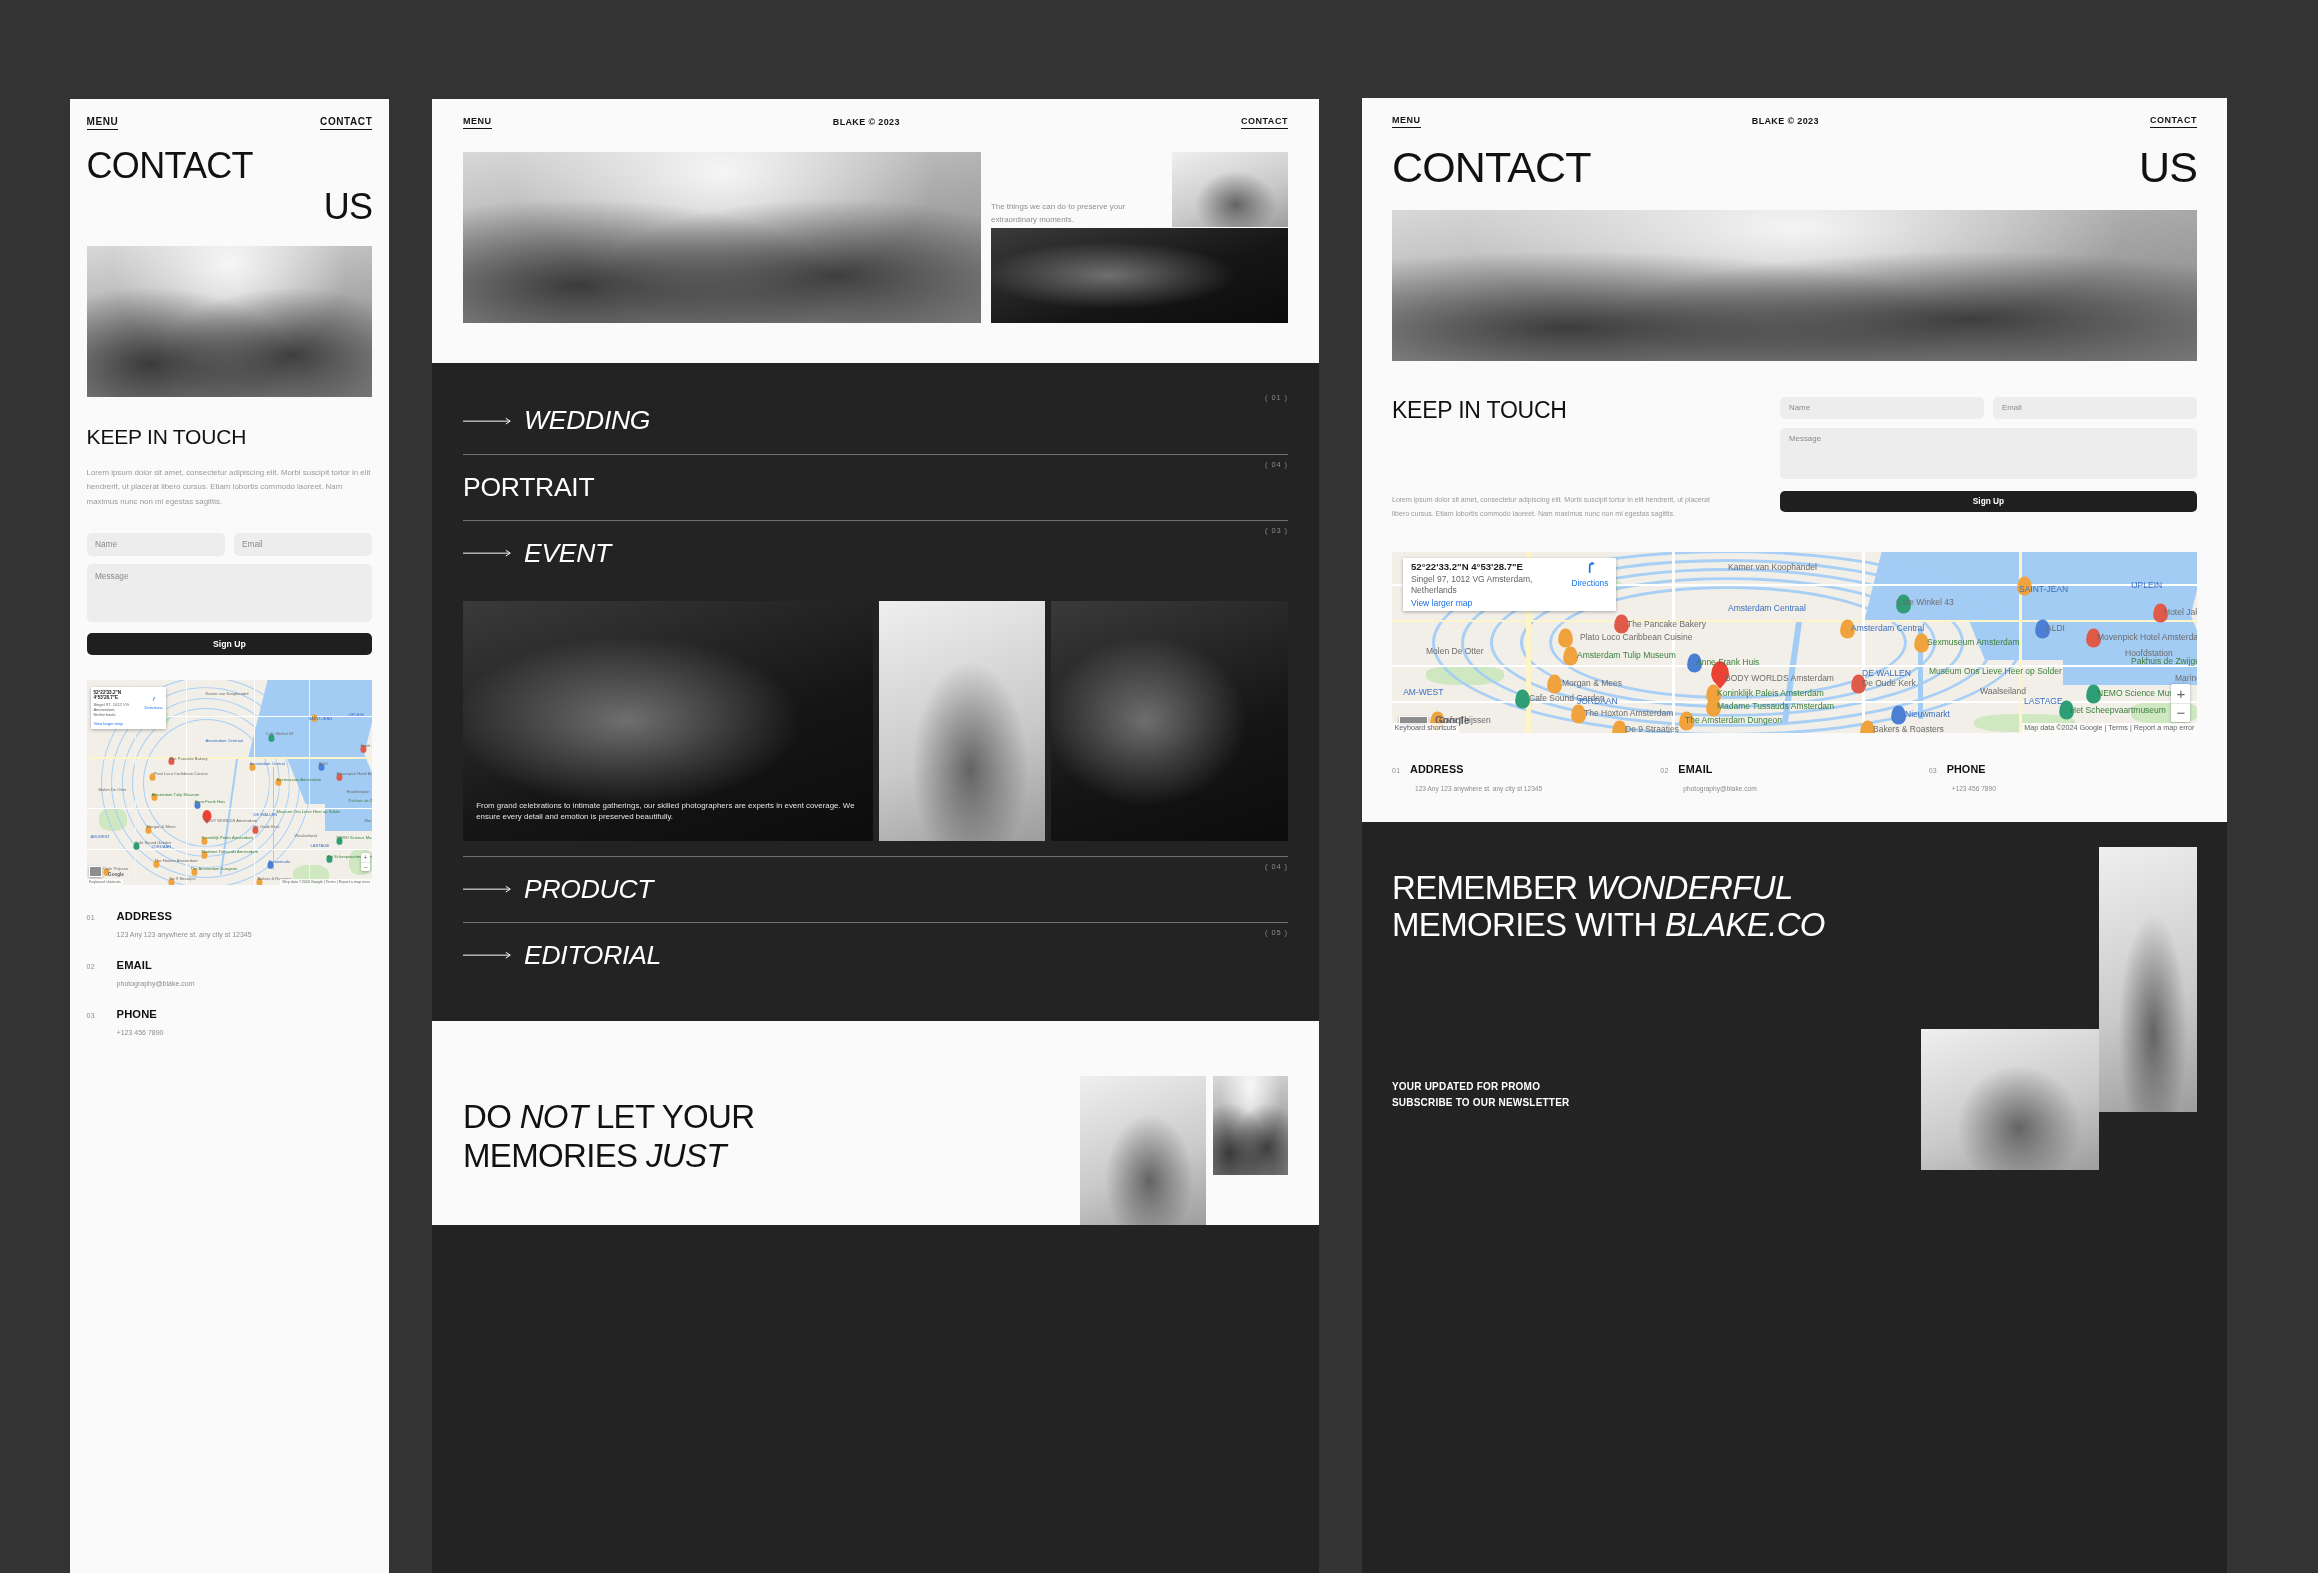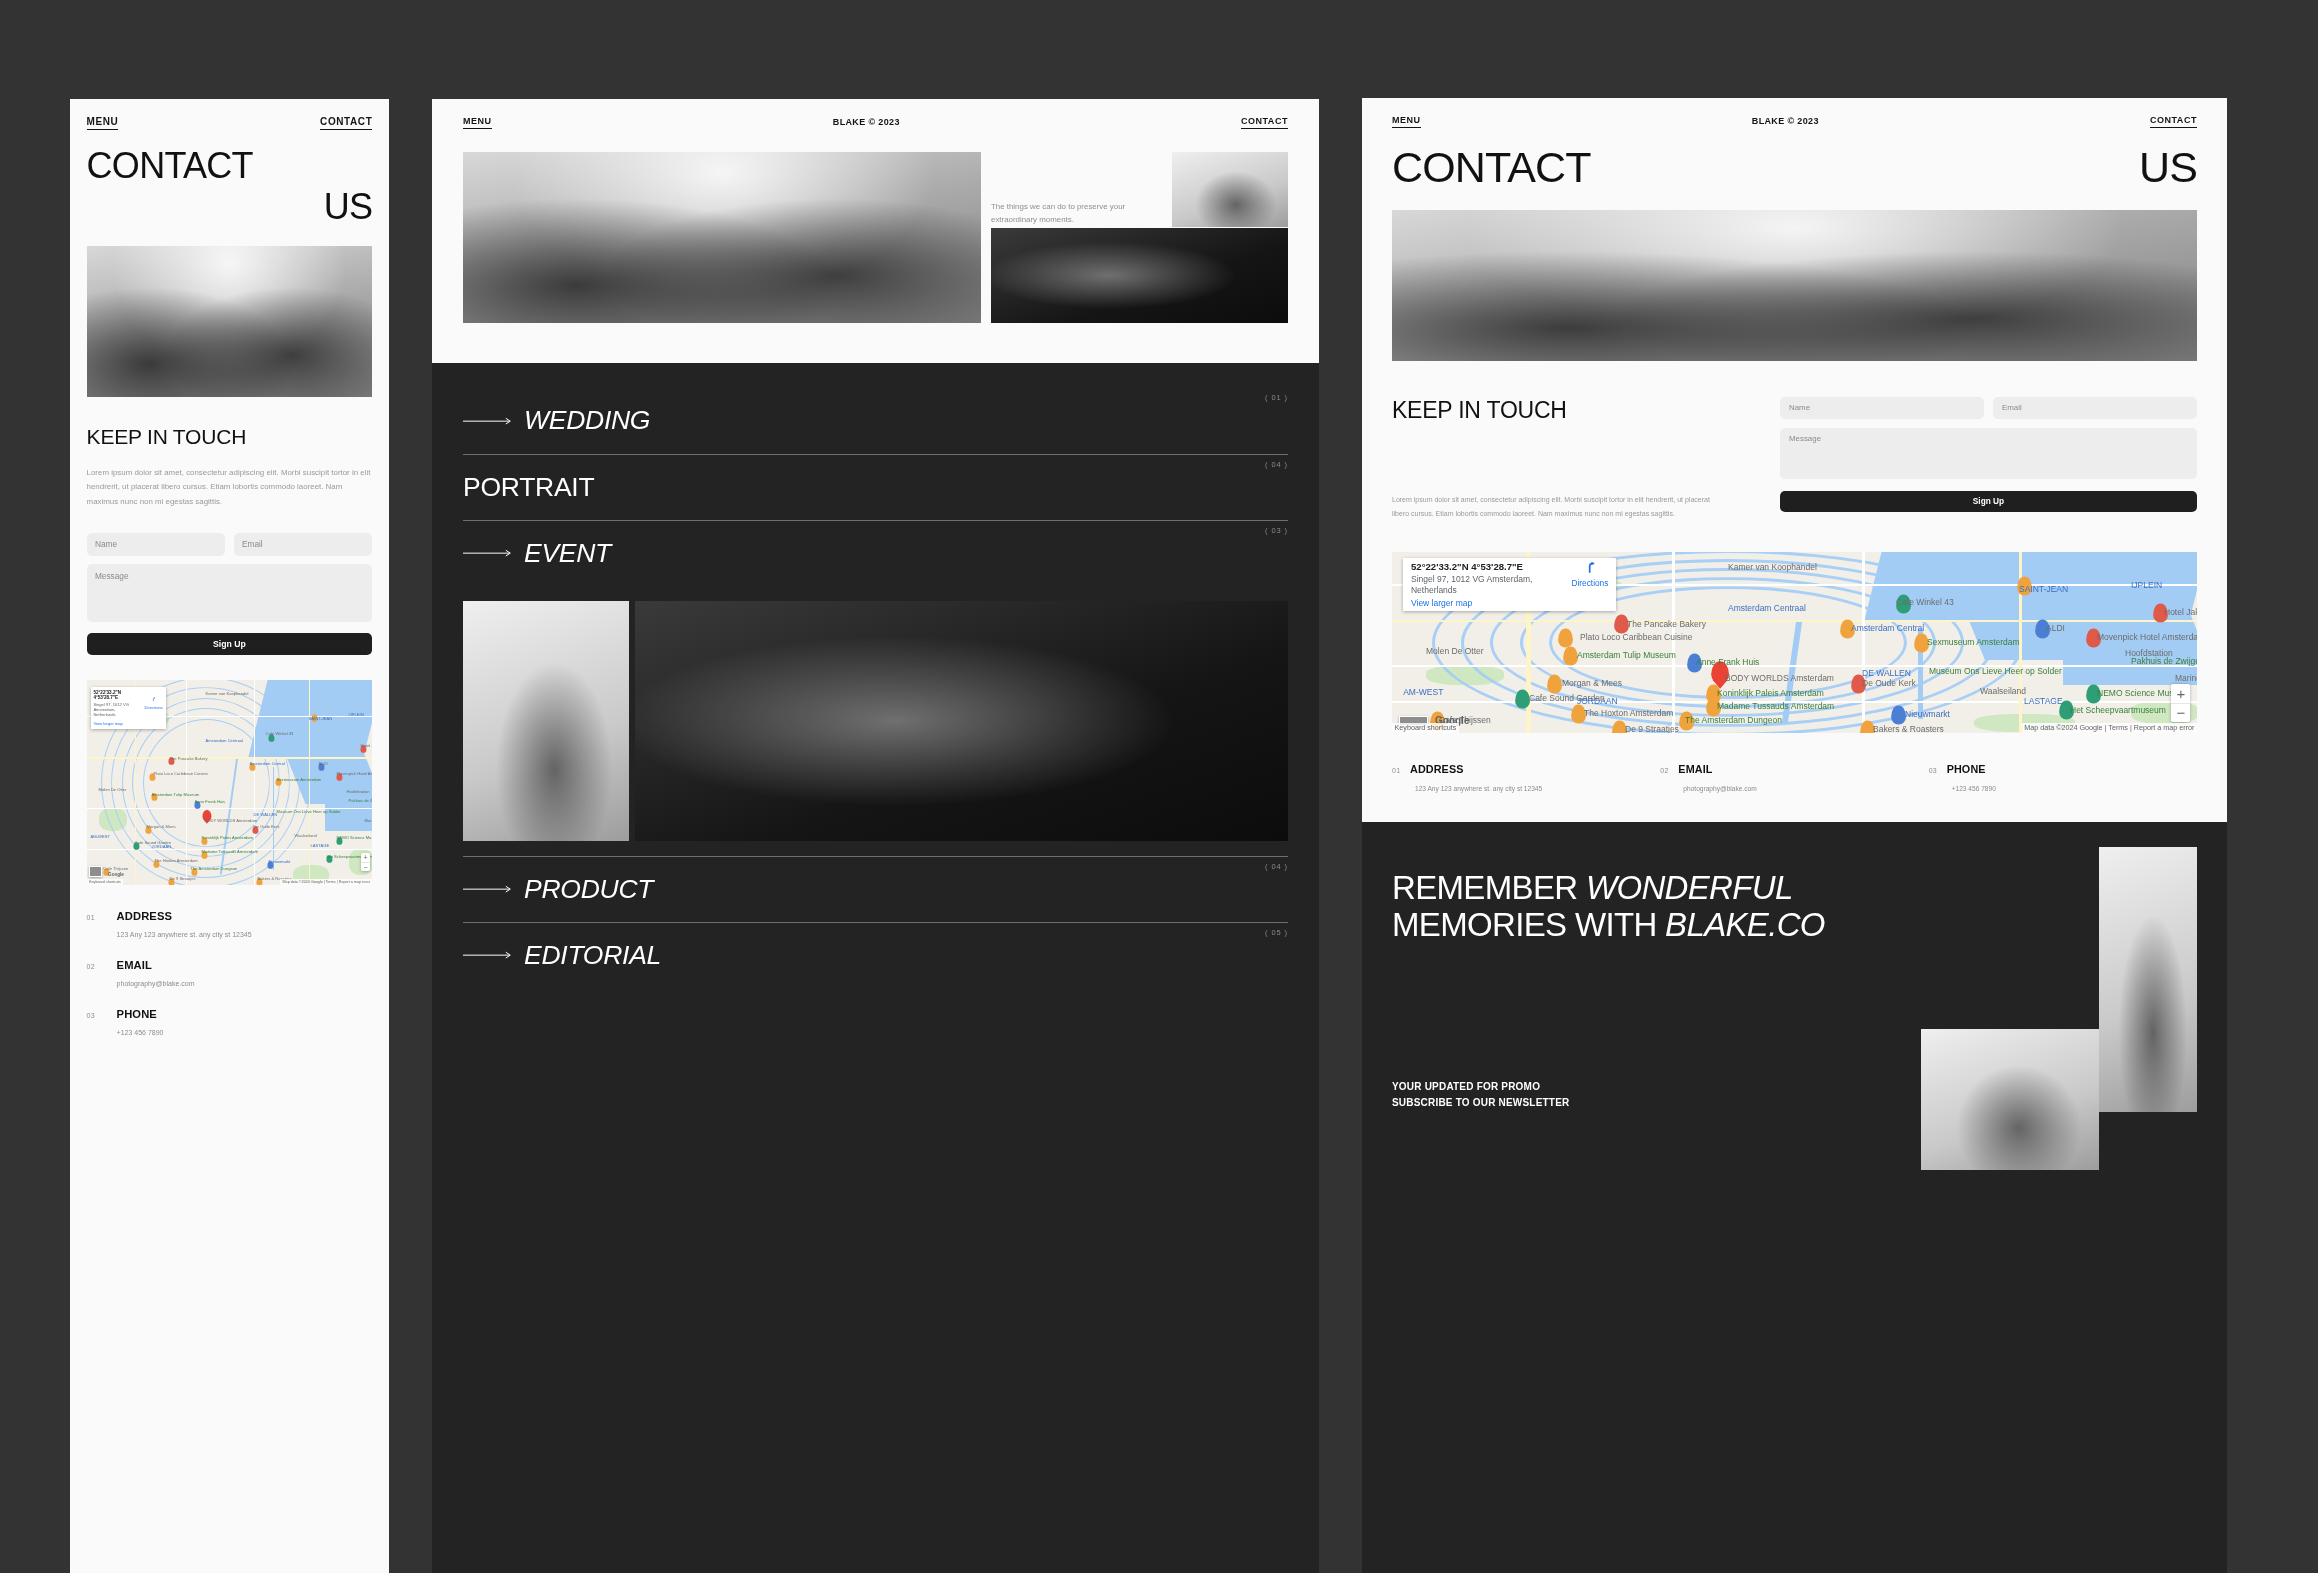--- a/index.html
+++ b/index.html
@@ -348,20 +348,23 @@
           <svg width="51" height="8.3" viewBox="0 0 62 10">
               <line x1="0" y1="5" x2="56" y2="5" stroke="#fff" stroke-width="1.2"></line>
               <polyline points="52,1.5 57.5,5 52,8.5" fill="none" stroke="#fff" stroke-width="1.2"></polyline>
             </svg>
         </span>
         <span class="svc-name" style="font-size:26.5px; margin-left:10px;">EVENT</span>
         <span class="svc-num" style="font-size:7.5px; top:5px;">( 03 )</span>
       </div>
 
       <div style="display:flex; gap:5.8px; margin-top:15px; height:240px;">
+        <div class="photo dark" style="flex:0 0 410px; position:relative;">
+          <div class="cap-overlay" style="left:13.2px; right:13.2px; bottom:18px; font-size:7.9px; z-index:2;">From grand celebrations to intimate gatherings, our skilled photographers are experts in event coverage. We ensure every detail and emotion is preserved beautifully.</div>
+        </div>
         <div class="photo light" style="flex:0 0 166px;"></div>
         <div class="photo dark" style="flex:1;"></div>
       </div>
 
       <div class="svc-row svc-sep" style="height:66px; margin-top:15px;">
         <span class="svc-arrow">
           <svg width="51" height="8.3" viewBox="0 0 62 10">
               <line x1="0" y1="5" x2="56" y2="5" stroke="#fff" stroke-width="1.2"></line>
               <polyline points="52,1.5 57.5,5 52,8.5" fill="none" stroke="#fff" stroke-width="1.2"></polyline>
             </svg>
@@ -375,20 +378,30 @@
           <svg width="51" height="8.3" viewBox="0 0 62 10">
               <line x1="0" y1="5" x2="56" y2="5" stroke="#fff" stroke-width="1.2"></line>
               <polyline points="52,1.5 57.5,5 52,8.5" fill="none" stroke="#fff" stroke-width="1.2"></polyline>
             </svg>
         </span>
         <span class="svc-name" style="font-size:26.5px; margin-left:10px;">EDITORIAL</span>
         <span class="svc-num" style="font-size:7.5px; top:5px;">( 05 )</span>
       </div>
     </div>
 
+    <div style="background:#fafafa; padding:55px 31px 0 31px; display:flex; justify-content:space-between; align-items:flex-start;">
+      <div class="big-title" style="font-size:33px; padding-top:23px;">
+        <div><span>DO </span><span class="ital">NOT</span><span> LET YOUR</span></div>
+        <div style="margin-top:3.3px;"><span>MEMORIES </span><span class="ital">JUST</span></div>
+      </div>
+      <div style="display:flex; gap:7.5px; align-items:flex-start;">
+        <div class="photo light" style="width:126px; height:149px;"></div>
+        <div class="photo p2" style="width:75px; height:99px;"></div>
+      </div>
+    </div>
   </div>
 
   <div class="panel" style="left:1362px; top:98px; width:865px; height:1491px; background:#232323;">
 
     <div style="background:#fafafa; padding:0 30px 30px 30px;">
       <div class="topbar" style="padding-top:18px;">
         <span class="link" style="font-size:9px;">MENU</span>
         <span class="brand" style="font-size:9px;">BLAKE © 2023</span>
         <span class="link" style="font-size:9px;">CONTACT</span>
       </div>

